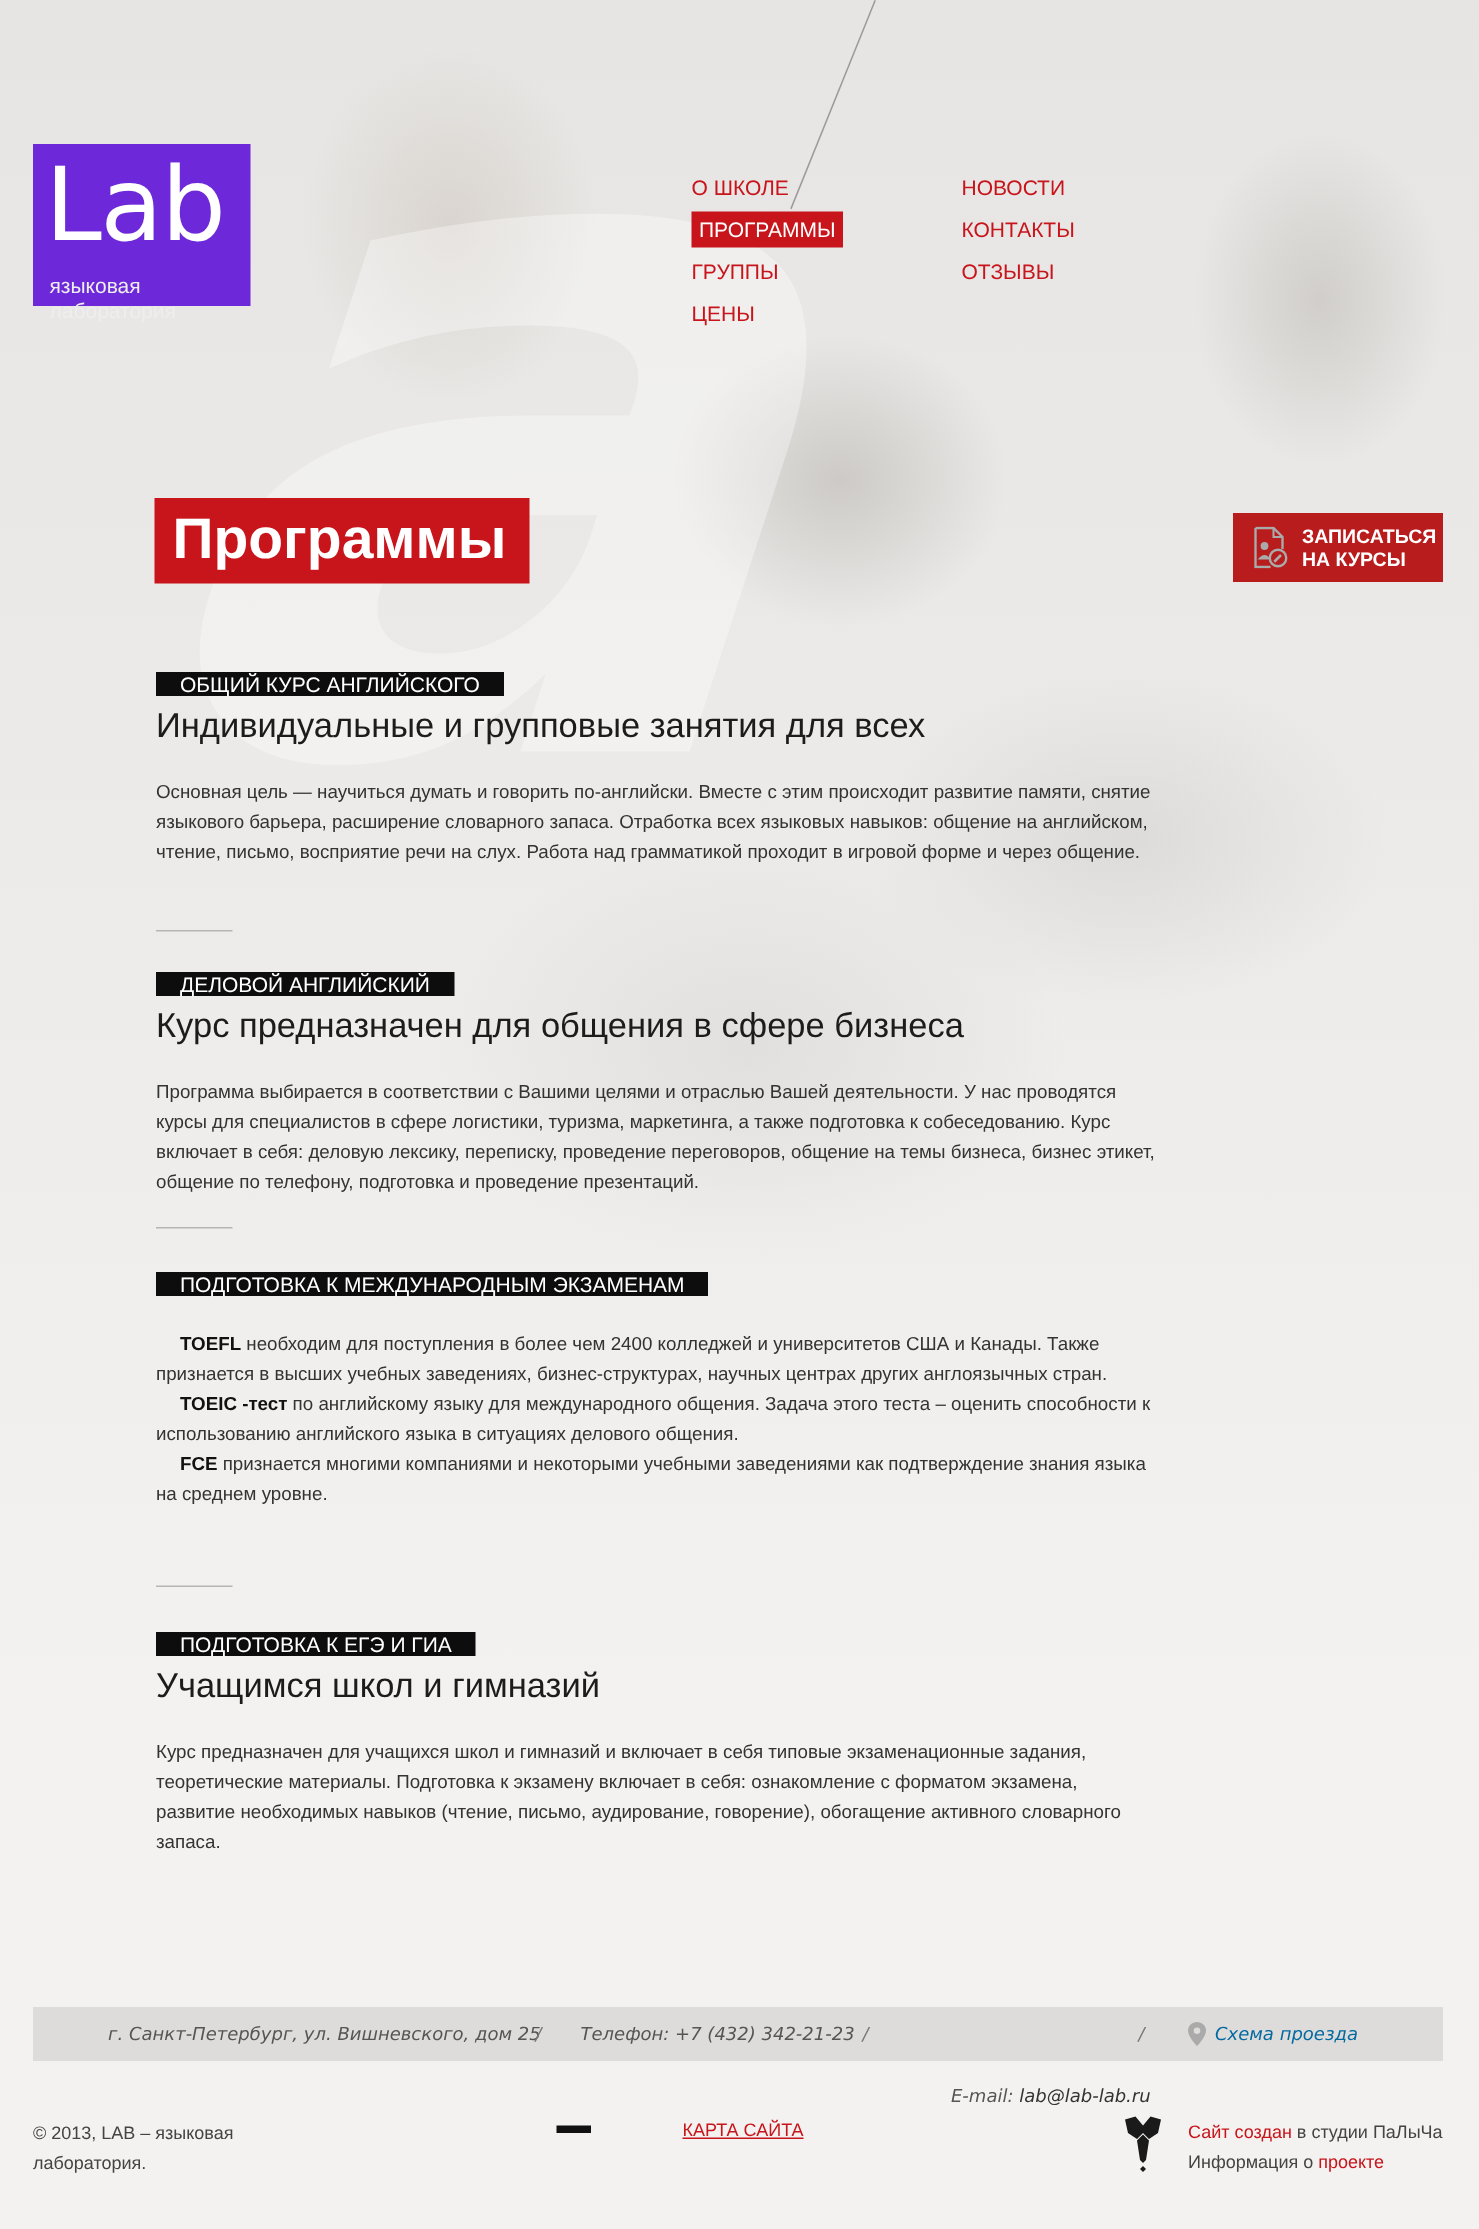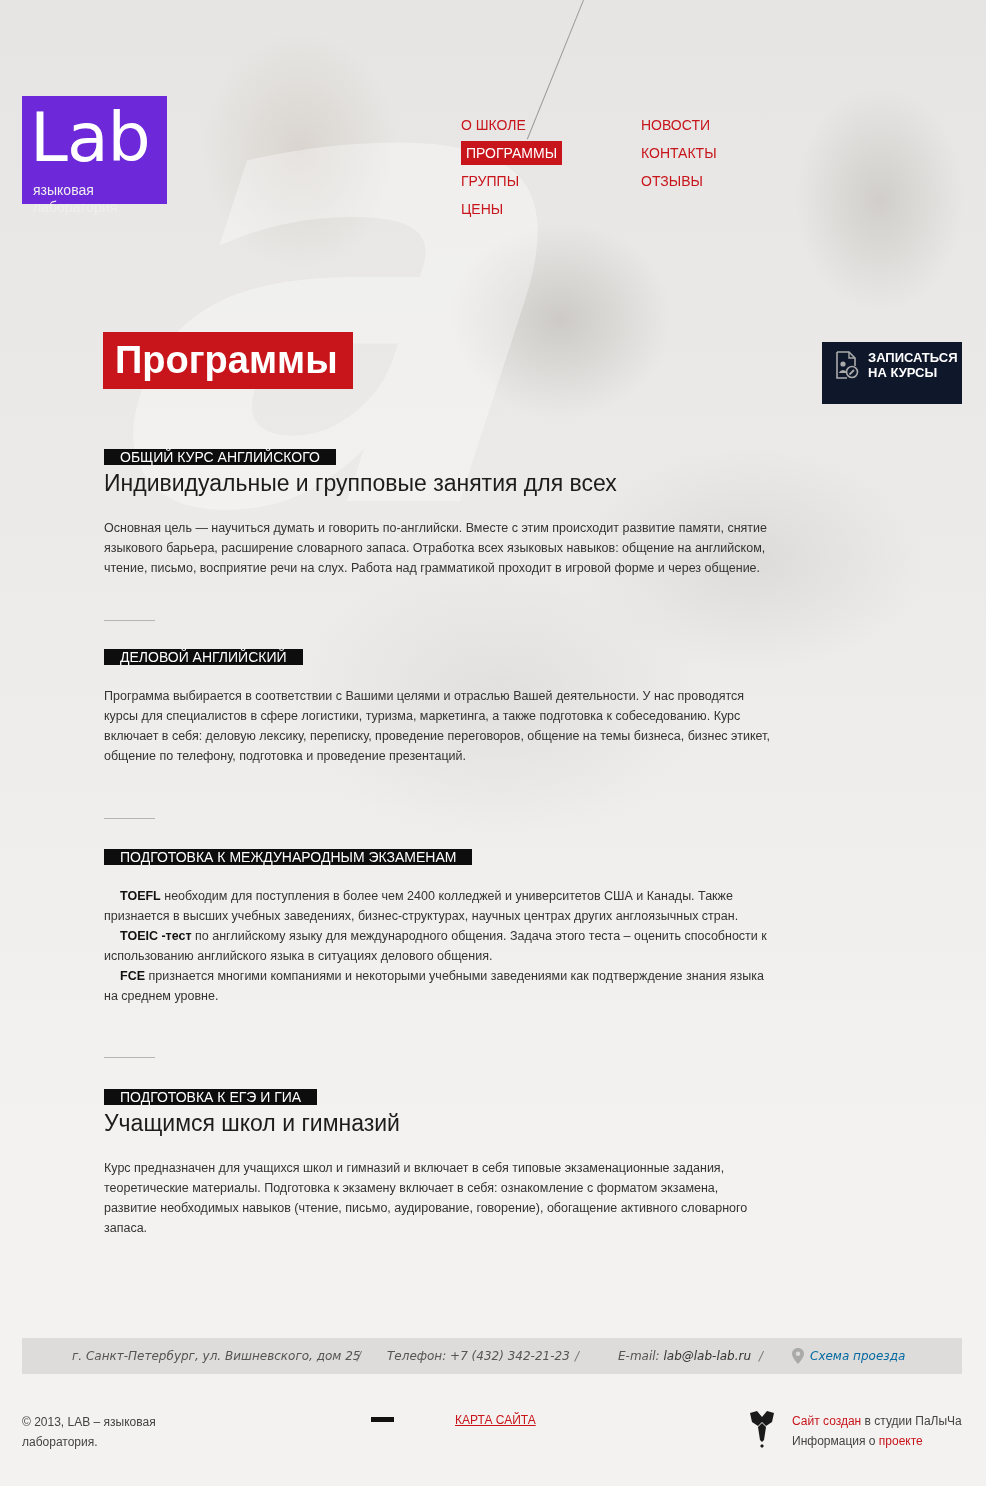--- a/index.html
+++ b/index.html
@@ -63,22 +63,22 @@
   
   .page-title {
     position: absolute; left: 103px; top: 332px; height: 57px;
     background: #c8141b; color: #fff;
     font-size: 38px; font-weight: bold; line-height: 57px;
     padding: 0 15px 0 12px;
   }
 
   
   .enroll-btn {
-    position: absolute; left: 822px; top: 342px; width: 140px; height: 62px;
-    background: #0f172a; color: #fff; cursor: pointer;
+    position: absolute; left: 822px; top: 342px; width: 140px; height: 46px;
+    background: #b91c1c; color: #fff; cursor: pointer;
   }
   .enroll-icon { position: absolute; left: 13px; top: 9px; width: 24px; height: 28px; }
   .enroll-label {
     position: absolute; left: 46px; top: 8px; font-size: 13px; font-weight: bold; line-height: 15px;
     white-space: pre-line;
   }
 
   
   .program { position: absolute; left: 104px; width: 670px; }
   .program-tag {
@@ -171,20 +171,21 @@
 
 <section class="program" style="top:448px;">
   <div class="program-tag">ОБЩИЙ КУРС АНГЛИЙСКОГО</div>
   <h2 class="program-title">Индивидуальные и групповые занятия для всех</h2>
   <p class="program-text">Основная цель — научиться думать и говорить по-английски. Вместе с этим происходит развитие памяти, снятие языкового барьера, расширение словарного запаса. Отработка всех языковых навыков: общение на английском, чтение, письмо, восприятие речи на слух. Работа над грамматикой проходит в игровой форме и через  общение.</p>
 </section>
 <div class="divider" style="top:620px;"></div>
 
 <section class="program" style="top:648px;">
   <div class="program-tag">ДЕЛОВОЙ АНГЛИЙСКИЙ</div>
+  <h2 class="program-title">Курс предназначен для общения в сфере бизнеса</h2>
   <p class="program-text">Программа выбирается в соответствии с Вашими целями и отраслью Вашей деятельности.  У нас проводятся курсы для специалистов в сфере логистики, туризма, маркетинга, а также подготовка к собеседованию. Курс включает в себя: деловую лексику,  переписку, проведение переговоров, общение на темы бизнеса, бизнес этикет, общение по телефону, подготовка и проведение презентаций.</p>
 </section>
 <div class="divider" style="top:818px;"></div>
 
 <section class="program" style="top:848px;">
   <div class="program-tag">ПОДГОТОВКА К МЕЖДУНАРОДНЫМ ЭКЗАМЕНАМ</div>
   <p class="program-text">
     <b>TOEFL</b><span> необходим для поступления в более чем 2400 колледжей и университетов США и Канады. Также признается в высших учебных заведениях, бизнес-структурах, научных центрах других англоязычных стран.</span><br>
     <b>TOEIC -тест</b><span> по английскому языку для международного общения. Задача этого теста – оценить способности к использованию английского языка в ситуациях делового общения.</span><br>
     <b>FCE</b><span> признается многими компаниями и некоторыми учебными заведениями как подтверждение знания языка на среднем уровне.</span>
@@ -196,21 +197,21 @@
   <div class="program-tag">ПОДГОТОВКА К ЕГЭ И ГИА</div>
   <h2 class="program-title">Учащимся школ и гимназий</h2>
   <p class="program-text">Курс предназначен для учащихся школ и гимназий и включает в себя типовые экзаменационные задания, теоретические материалы. Подготовка к экзамену включает в себя: ознакомление с форматом экзамена, развитие необходимых навыков (чтение, письмо, аудирование, говорение), обогащение активного словарного запаса.</p>
 </section>
 
 <div class="footer-bar">
   <span style="left:50px;">г. Санкт-Петербург, ул. Вишневского, дом 25</span>
   <span class="sep" style="left:335px;">/</span>
   <span style="left:365px;">Телефон: +7 (432) 342-21-23</span>
   <span class="sep" style="left:553px;">/</span>
-  <span style="left:596px;"><span style="position:static">E-mail: </span><a class="email-link">lab@lab-lab.ru</a></span>
+  <span style="left:612px;margin-top:41px;"><span style="position:static">E-mail: </span><a class="email-link">lab@lab-lab.ru</a></span>
   <span class="sep" style="left:737px;">/</span>
   <svg class="pin-icon" style="left:770px;" viewBox="0 0 12 16">
     <path d="M6 0 C2.7 0 0 2.6 0 5.8 C0 10 6 16 6 16 C6 16 12 10 12 5.8 C12 2.6 9.3 0 6 0 Z" fill="#aaa"></path>
     <circle cx="6" cy="5.8" r="2.2" fill="#dddcda"></circle>
   </svg>
   <span style="left:788px;"><a class="map-link">Схема проезда</a></span>
 </div>
 
 <div class="copyright">
   <div>© 2013, LAB – языковая</div>

